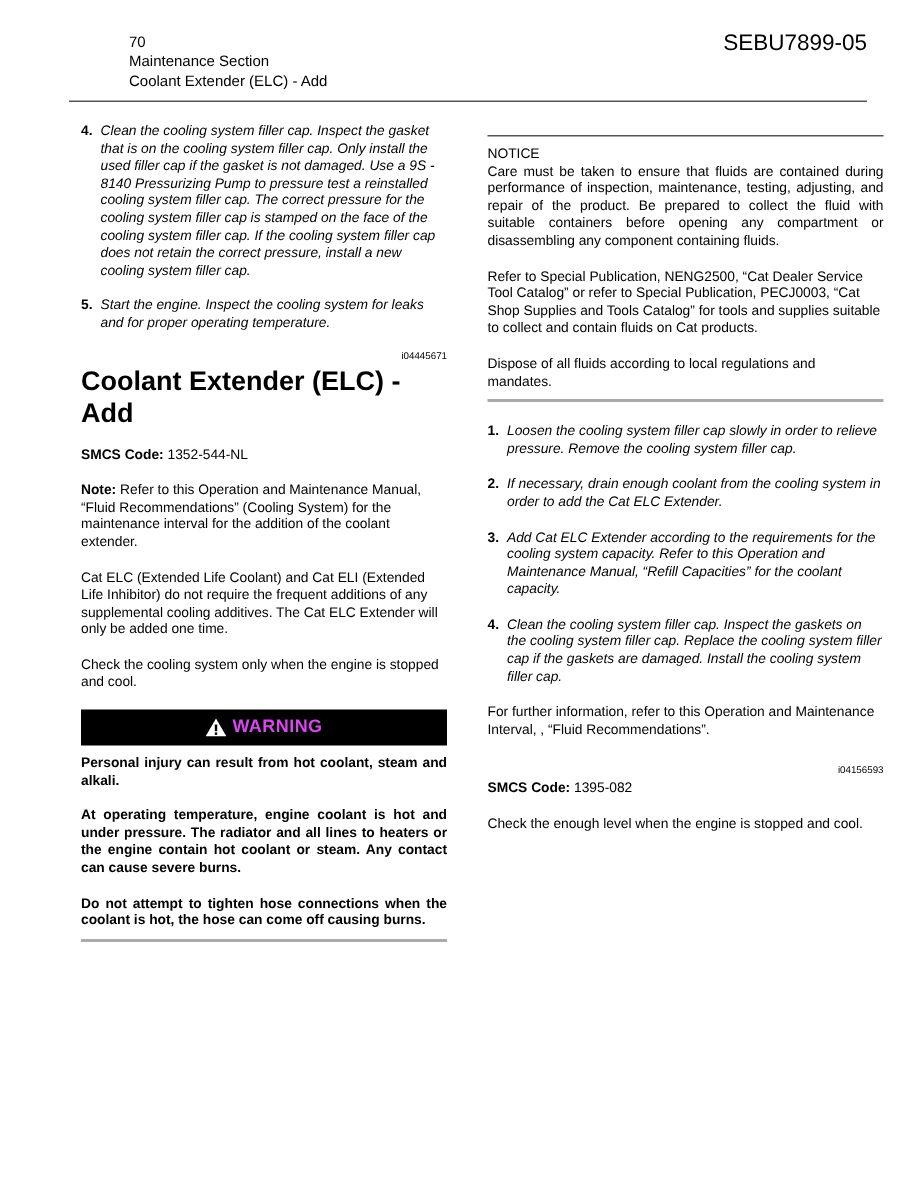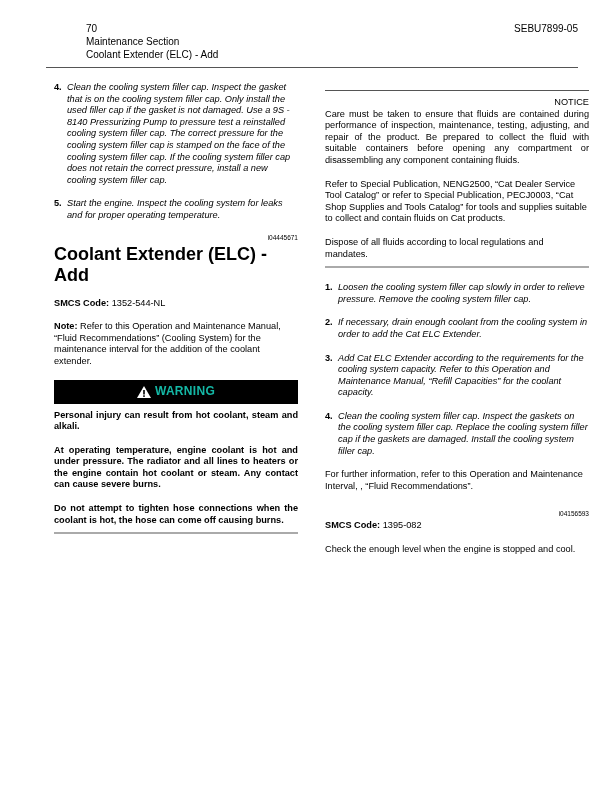--- a/index.html
+++ b/index.html
@@ -1,39 +1,39 @@
 <!DOCTYPE html>
 <html><head>
 <meta charset="utf-8">
 <style>
   html, body { margin: 0; padding: 0; background: #ffffff; }
   body { width: 612px; height: 792px; position: relative; overflow: hidden;
          font-family: "Liberation Sans", sans-serif; color: #000; }
   .hdr-left { position: absolute; left: 46px; top: 22px; font-size: 10px; line-height: 13px; margin-left: 40px; }
-  .hdr-right { position: absolute; right: 34px; top: 22px; font-size: 10px; line-height: 13px; }
+  .hdr-right { position: absolute; right: 34px; top: 22px; font-size: 15px; line-height: 13px; }
   .hdr-rule { position: absolute; left: 46px; right: 34px; top: 67px; border-top: 1px solid #555; }
 
   .col { position: absolute; top: 82px; width: 244px; font-size: 9.2px; line-height: 11.6px; }
   .col.left { left: 54px; }
   .col.right { left: 325px; width: 264px; }
 
   .step { display: flex; margin-bottom: 12px; }
   .step .num { font-weight: bold; width: 13px; flex: none; }
   .step .txt { flex: 1; font-style: italic; }
   p { margin: 0 0 12px 0; }
   .b { font-weight: bold; }
   .doc-id { text-align: right; font-size: 6.5px; line-height: 8px; margin-top: 4px; margin-bottom: 2px; }
   h1 { font-size: 18px; font-weight: bold; margin: 0 0 12px 0; line-height: 21px; }
-  .warn-bar { background: #000; color: #14b8a6; font-weight: bold; font-size: 12px; letter-spacing: 0.3px;
+  .warn-bar { background: #000; color: #d946ef; font-weight: bold; font-size: 12px; letter-spacing: 0.3px;
               height: 24px; display: flex; align-items: center; justify-content: center; margin: 0 0 6px 0; }
   .warn-bar svg { margin-right: 4px; }
   .warn p { font-weight: bold; text-align: justify; margin-bottom: 12px; }
   .rule-gray { border-top: 2px solid #aaa; margin-top: -6px; }
   .rule-dark { border-top: 1px solid #555; margin: 0 0 6px 0; }
-  .notice-title { text-align: right; margin-bottom: 0; }
+  .notice-title { text-align: left; margin-bottom: 0; }
   .just { text-align: justify; }
 </style>
 </head>
 <body>
 
 <div class="hdr-left">
   <div>70</div>
   <div>Maintenance Section</div>
   <div>Coolant Extender (ELC) - Add</div>
 </div>
@@ -48,20 +48,22 @@
   <div class="step">
     <span class="num">5.</span>
     <span class="txt">Start the engine. Inspect the cooling system for leaks and for proper operating temperature.</span>
   </div>
 
   <div class="doc-id">i04445671</div>
   <h1>Coolant Extender (ELC) - Add</h1>
 
   <p><span class="b">SMCS Code:</span> <span>1352-544-NL</span></p>
   <p><span class="b">Note:</span> <span>Refer to this Operation and Maintenance Manual, “Fluid Recommendations” (Cooling System) for the maintenance interval for the addition of the coolant extender.</span></p>
+  <p>Cat ELC (Extended Life Coolant) and Cat ELI (Extended Life Inhibitor) do not require the frequent additions of any supplemental cooling additives. The Cat ELC Extender will only be added one time.</p>
+  <p>Check the cooling system only when the engine is stopped and cool.</p>
 
   <div class="warn">
     <div class="warn-bar">
       <svg width="14" height="12" viewBox="0 0 14 12">
         <polygon points="7,0 14,12 0,12" fill="#fff"></polygon>
         <rect x="6.2" y="4" width="1.6" height="4.5" fill="#000"></rect>
         <rect x="6.2" y="9.3" width="1.6" height="1.6" fill="#000"></rect>
       </svg>
       <span>WARNING</span>
     </div>

